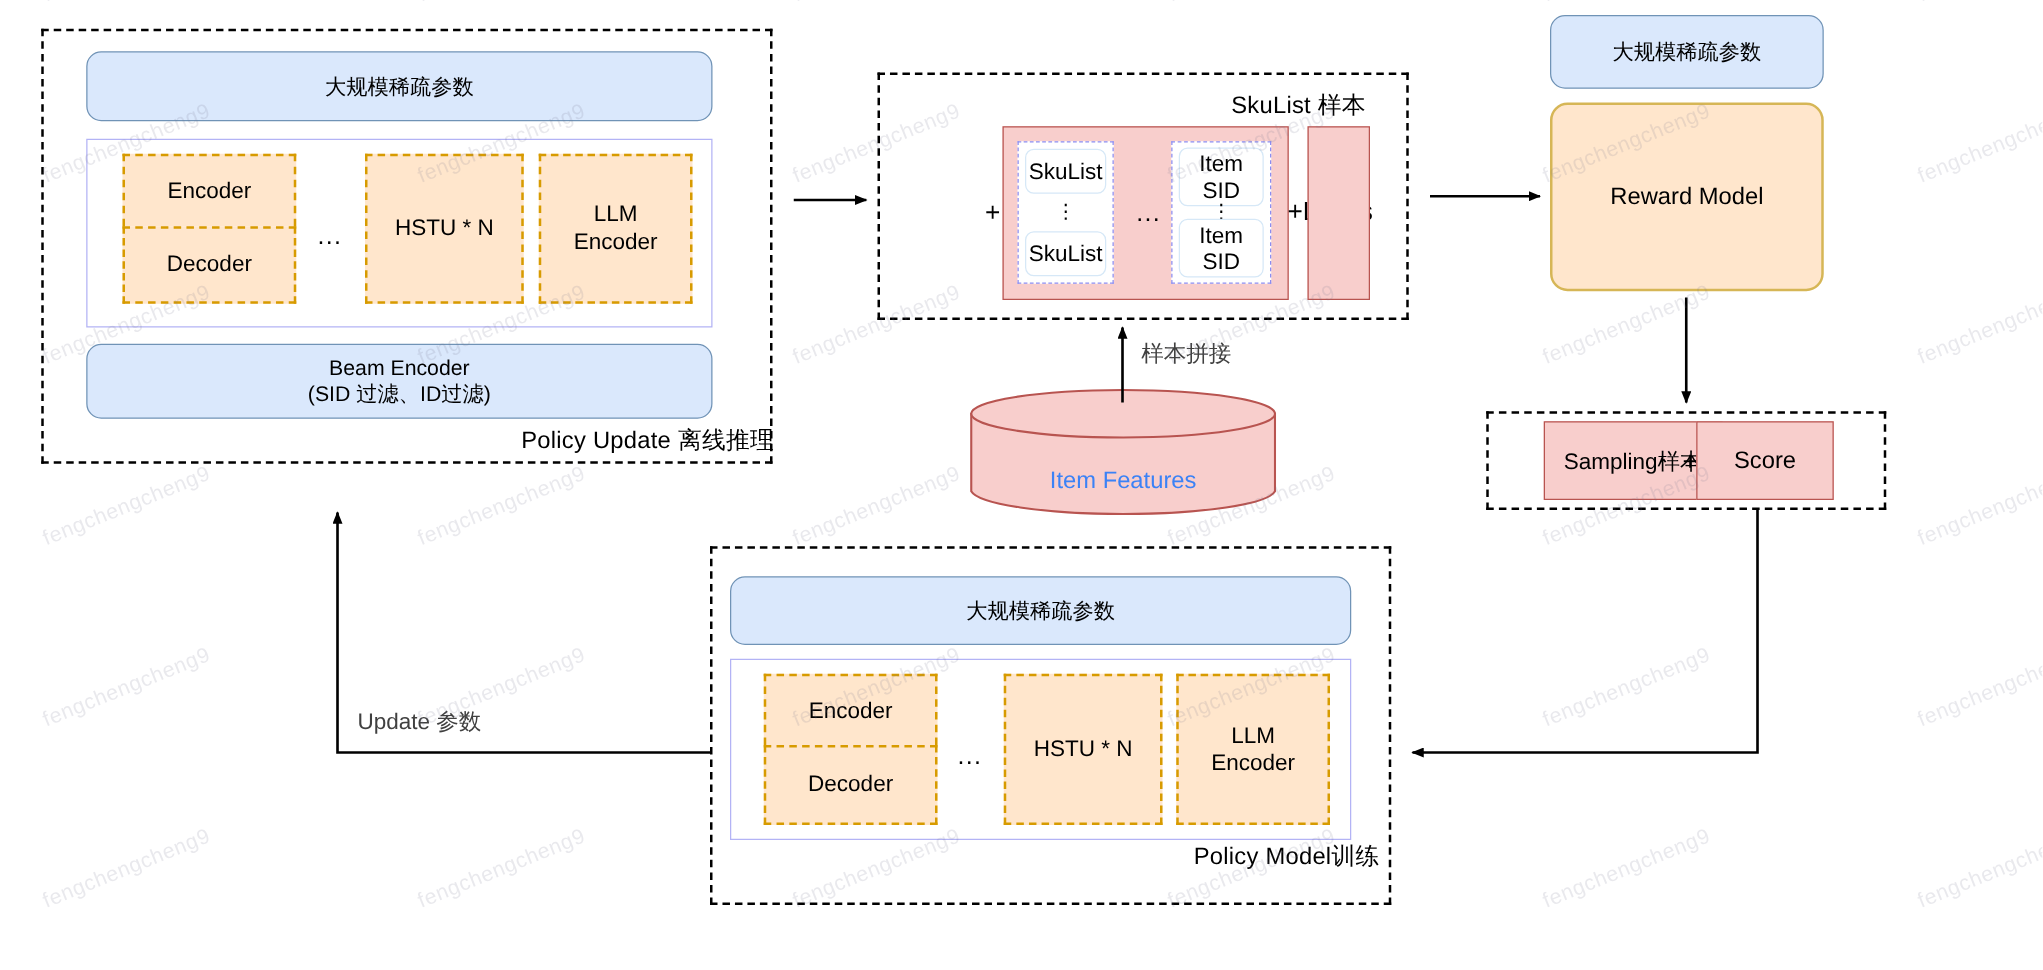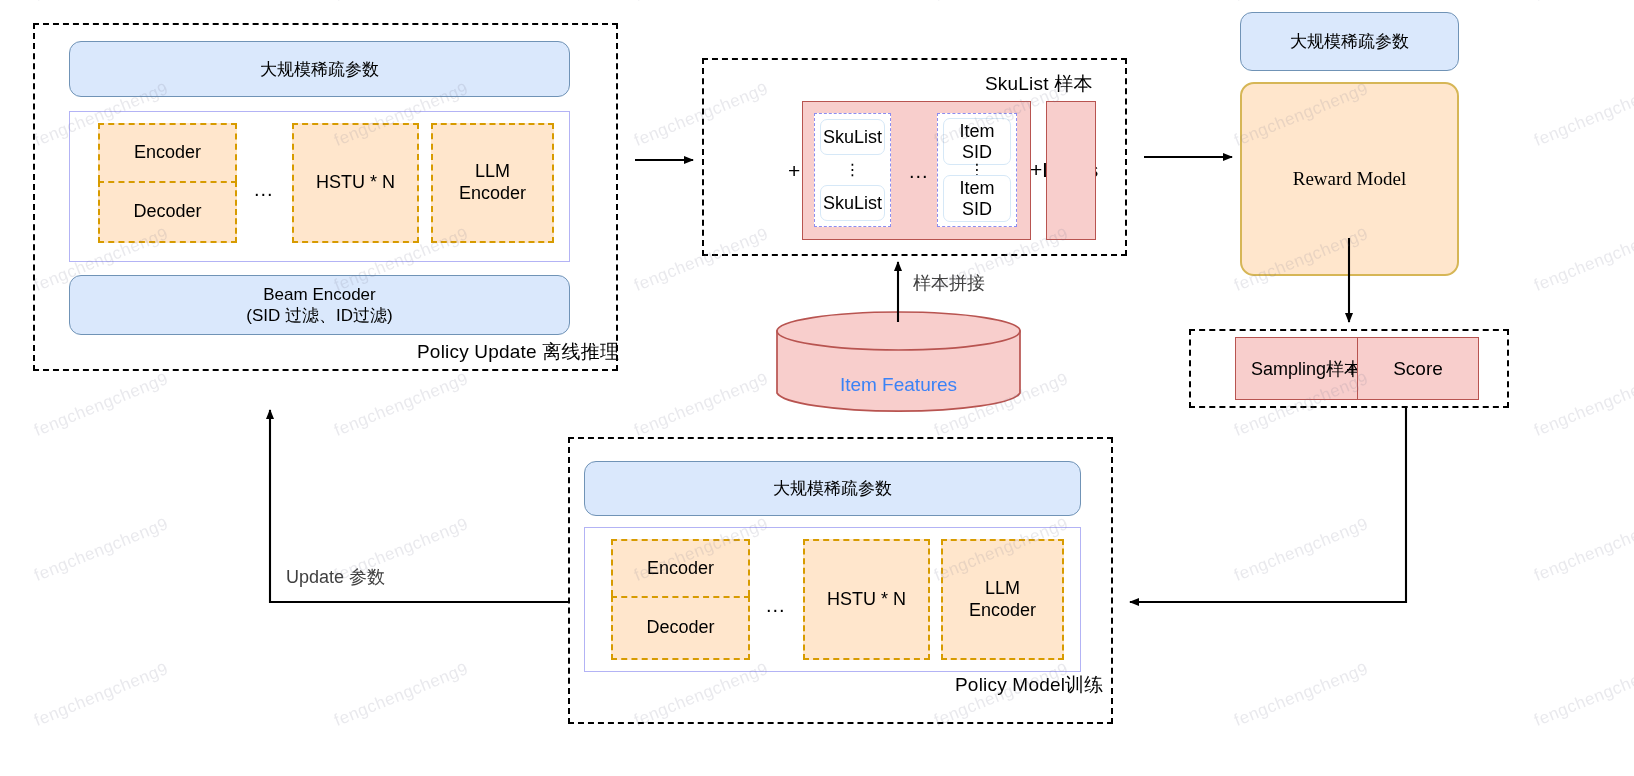--- a/index.html
+++ b/index.html
@@ -255,29 +255,29 @@
     <svg width="245" height="102" viewBox="0 0 245 102">
       <path d="M1,20 L1,82 A122,20 0 0 0 244,82 L244,20 Z" fill="#f8cecc" stroke="#b85450" stroke-width="1.7"></path>
       <ellipse cx="122.5" cy="20" rx="121.5" ry="19" fill="#f8cecc" stroke="#b85450" stroke-width="1.7"></ellipse>
     </svg>
     <div class="cyl-label" style="top:63px;">Item Features</div>
   </div>
   <div class="edge-label" style="left:913px; top:271px;">样本拼接</div>
 
   <div class="abs blue-box" style="left:1240px; top:12px; width:219px; height:59px;">大规模稀疏参数</div>
 
-  <div class="abs orange-solid" style="left:1240px; top:82px; width:219px; height:194px;font-family:Liberation Serif, serif;">Reward Model</div>
+  <div class="abs orange-solid" style="left:1240px; top:82px; width:219px; height:151px;">Reward Model</div>
 
   <div class="abs dashed-group" style="left:1189px; top:329px; width:320px; height:79px;"></div>
 
   <div class="abs pink-box" style="left:1203px; top:337px; width:143px; height:63px; font-size:18px;margin-left:32px;">Sampling样本</div>
 
   <div class="plus-sign" style="left:1346px; top:358px;">+</div>
 
-  <div class="abs pink-box" style="left:1357px; top:337px; width:122px; height:63px;">Score</div>
+  <div class="abs pink-box" style="left:1357px; top:337px; width:110px; height:63px;">Score</div>
 
   <div class="abs dashed-group" style="left:568px; top:437px; width:545px; height:287px;"></div>
   <div class="group-label" style="left:955px; top:672px;">Policy Model训练</div>
 
   <div class="abs blue-box" style="left:584px; top:461px; width:497px; height:55px;">大规模稀疏参数</div>
 
   <div class="abs violet-panel" style="left:584px; top:527px; width:497px; height:145px;"></div>
 
   <div class="abs orange-box" style="left:611px; top:539px; width:139px; height:57px; border-bottom:none;">Encoder</div>
   <div class="abs orange-box" style="left:611px; top:596px; width:139px; height:64px;">Decoder</div>

